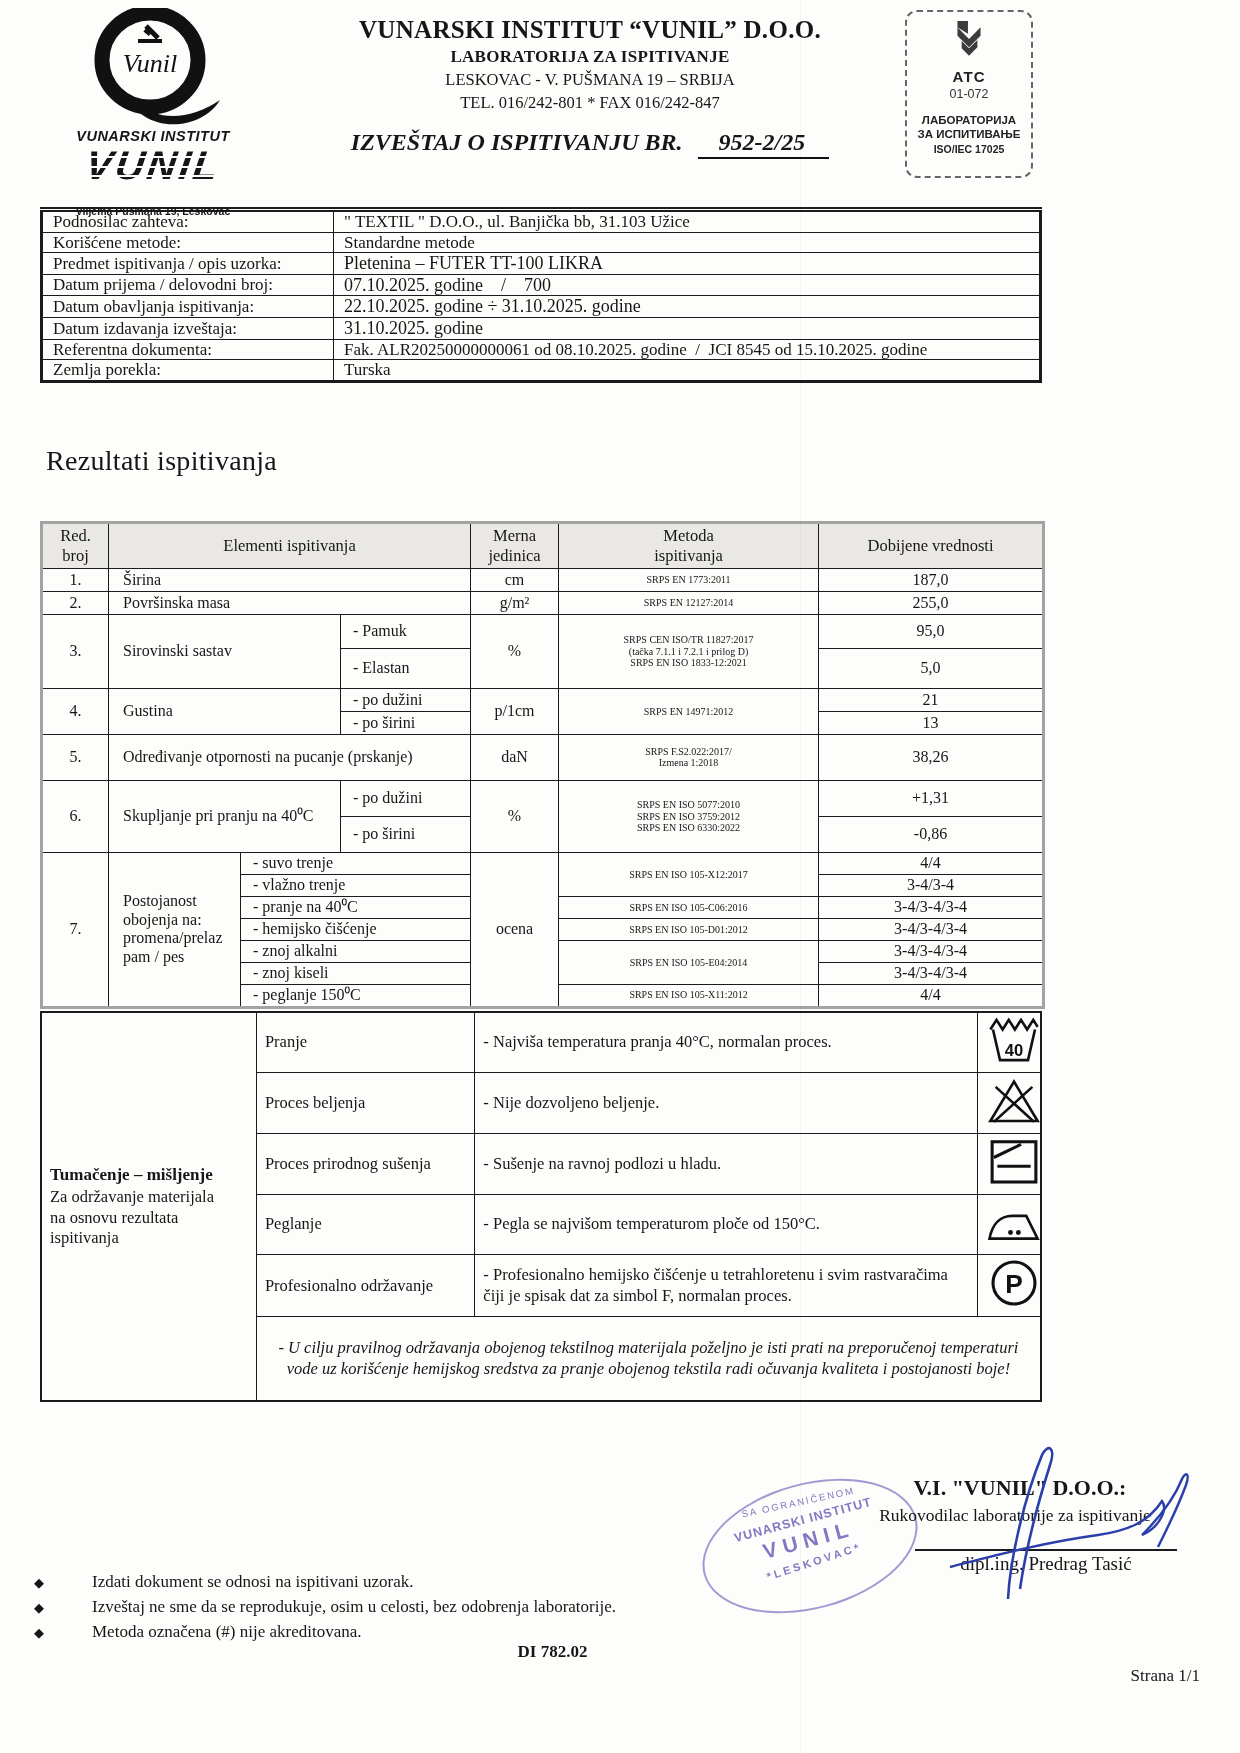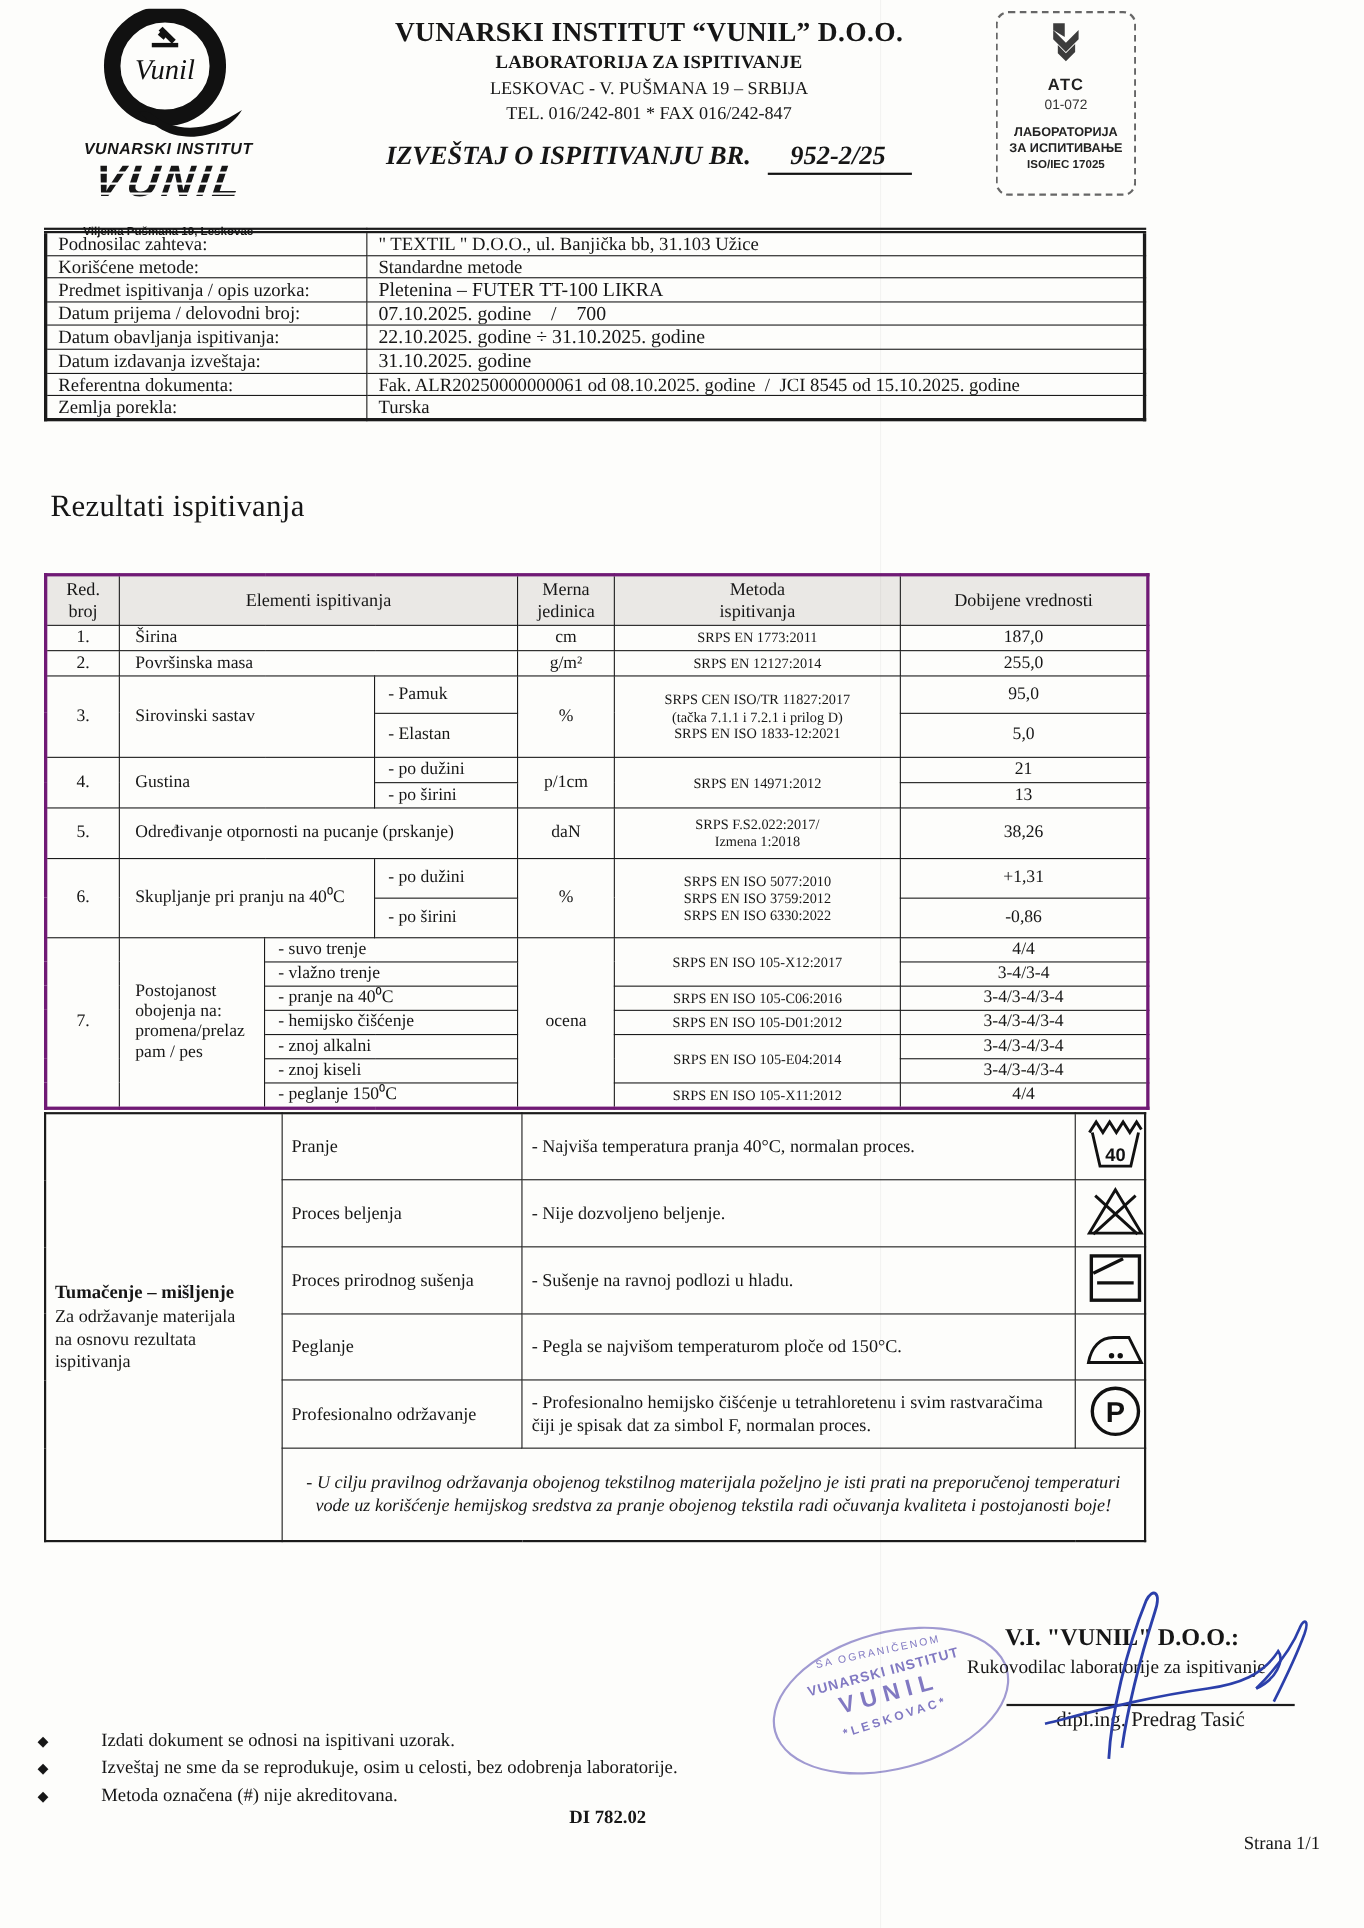--- a/index.html
+++ b/index.html
@@ -49,26 +49,26 @@
   .info-table td{font-size:17px;padding:0 0 0 10px;line-height:1.15;}
   .info-table tr{height:20px;}
   .info-table td.lab{width:280px;}
   .info-table td.val{white-space:pre-wrap;}
   .info-table tr.v-lg td.val{font-size:18px;}
 
   
   .res-heading{margin:62px 0 0 46px;font-size:28px;font-weight:normal;letter-spacing:.3px;}
 
   
-  .res-table{margin:44px 0 0 40px;width:1002px;border:3px solid #701a75;}
+  .res-table{margin:44px 0 0 40px;width:1002px;border:3px solid #a3a3a3;}
   .res-table td,.res-table th{font-size:16px;text-align:center;line-height:1.18;padding:1px 3px;box-sizing:border-box;}
   .res-table th{background:#eae8e5;font-size:16.5px;}
   .res-table td.name{text-align:left;padding-left:14px;}
   .res-table td.sub{text-align:left;padding-left:12px;}
-  .res-table td.method{font-size:13px;}
+  .res-table td.method{font-size:10px;}
   .tr-hdr{height:46px;} .tr-s{height:23px;} .tr-m{height:36px;} .tr-r3a{height:34px;} .tr-r3b{height:40px;}
   .tr-r5{height:46px;} .tr-7{height:22px;}
 
   
   .care-table{margin:2px 0 0 40px;width:1002px;border:2.5px solid #1b1b1b;}
   .care-table td{font-size:16.5px;line-height:1.25;padding:2px 8px;box-sizing:border-box;}
   .care-left{width:215px;text-align:left;vertical-align:middle;}
   .care-left .t1{font-weight:bold;font-size:17px;}
   .care-left .t2{font-size:16.5px;margin-top:2px;}
   .care-label{width:218px;padding-left:14px;}

